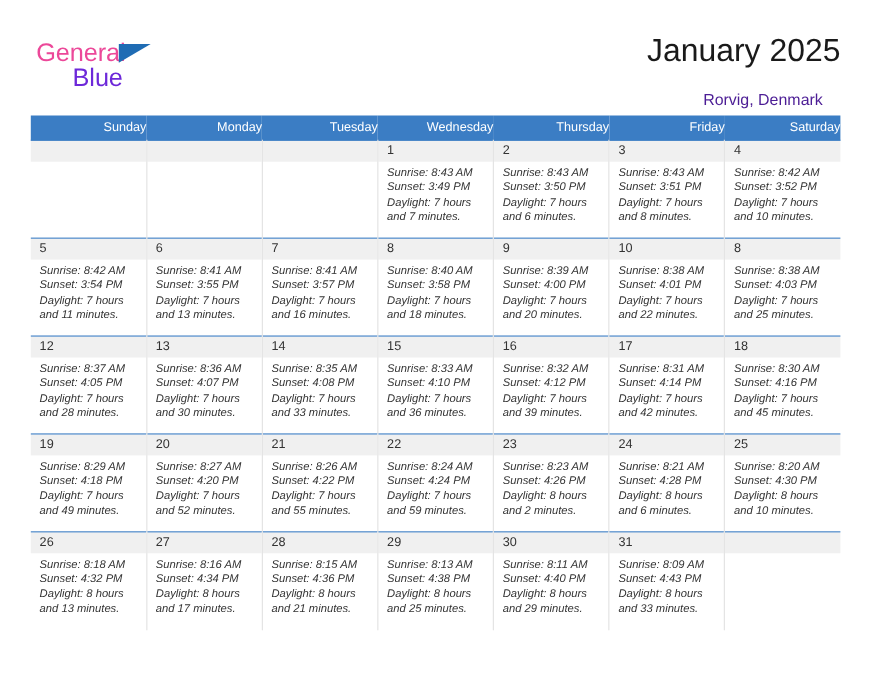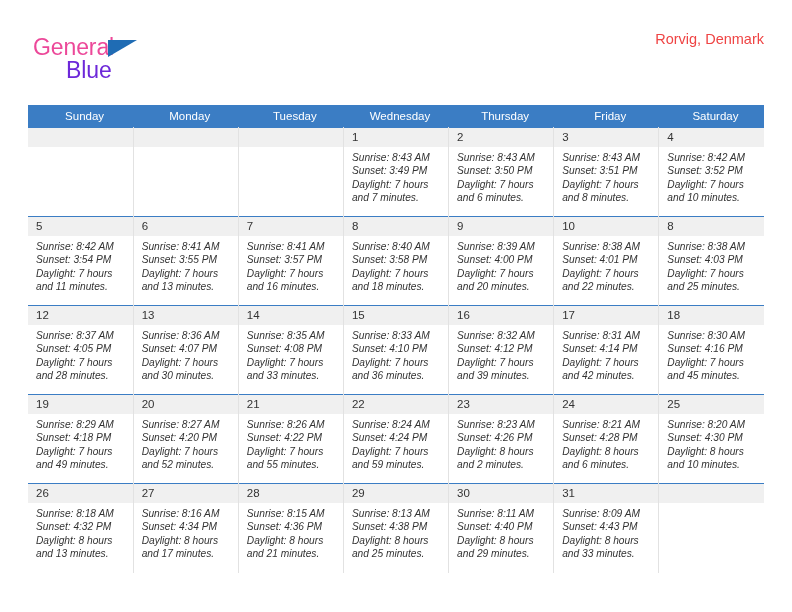--- a/index.html
+++ b/index.html
@@ -77,41 +77,41 @@
     font-size: 29px;
     line-height: 36px;
     color: #1a1a1a;
     font-weight: normal;
     margin: 0;
     white-space: nowrap;
   }
   .cal-subtitle {
     font-size: 14.5px;
     line-height: 22px;
-    color: #ef4444;
-    margin: 0;
+    color: #4c1d95;
+    margin: 16px;
     white-space: nowrap;
   }
 
   
   .calendar {
     position: absolute;
     left: 28px;
     top: 105px;
     width: 736px;
     border-collapse: collapse;
     table-layout: fixed;
   }
 
   .calendar th {
     background: #3b7dc4;
     color: #ffffff;
     font-size: 11.5px;
     font-weight: normal;
-    text-align: center;
+    text-align: right;
     padding: 5px 0 5px 8px;
     height: 19px;
     box-sizing: border-box;
     margin-top: 15px;
   }
 
   .calendar td {
     vertical-align: top;
     padding: 0;
     border-top: 1px solid #3b7dc4;
@@ -151,20 +151,21 @@
 
   <div class="header">
 
     <div class="brand">
       <span class="brand-top">General</span>
       <span class="brand-tri"></span>
       <span class="brand-bottom">Blue</span>
     </div>
 
     <div class="title-block">
+      <h1 class="cal-title">January 2025</h1>
       <p class="cal-subtitle">Rorvig, Denmark</p>
     </div>
 
   </div>
 
   <table class="calendar">
     <thead>
       <tr>
         <th>Sunday</th>
         <th>Monday</th>

